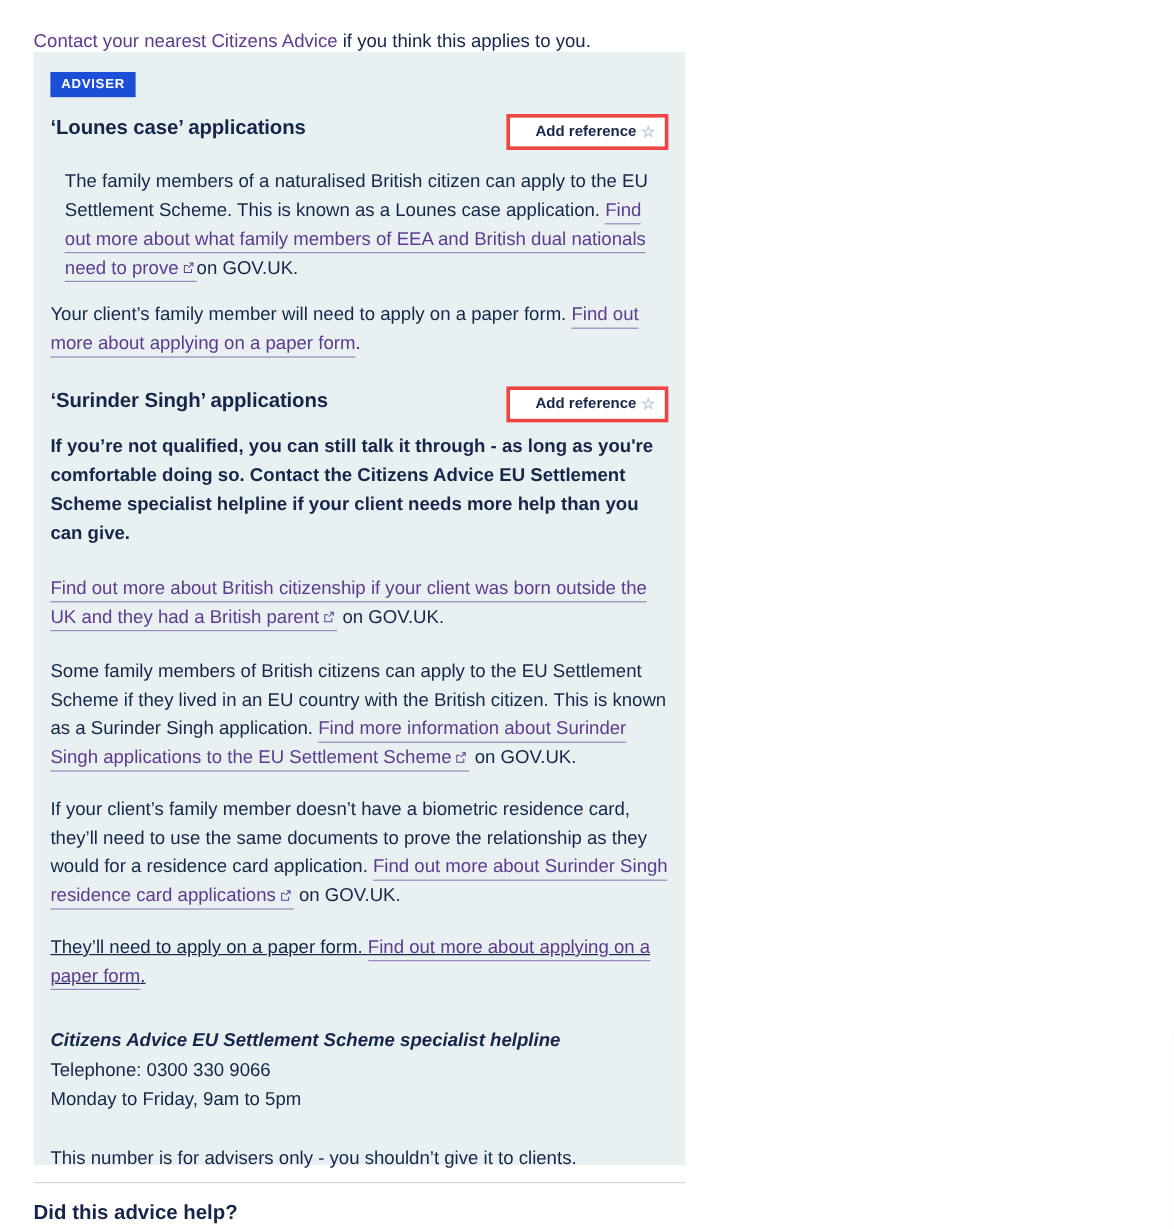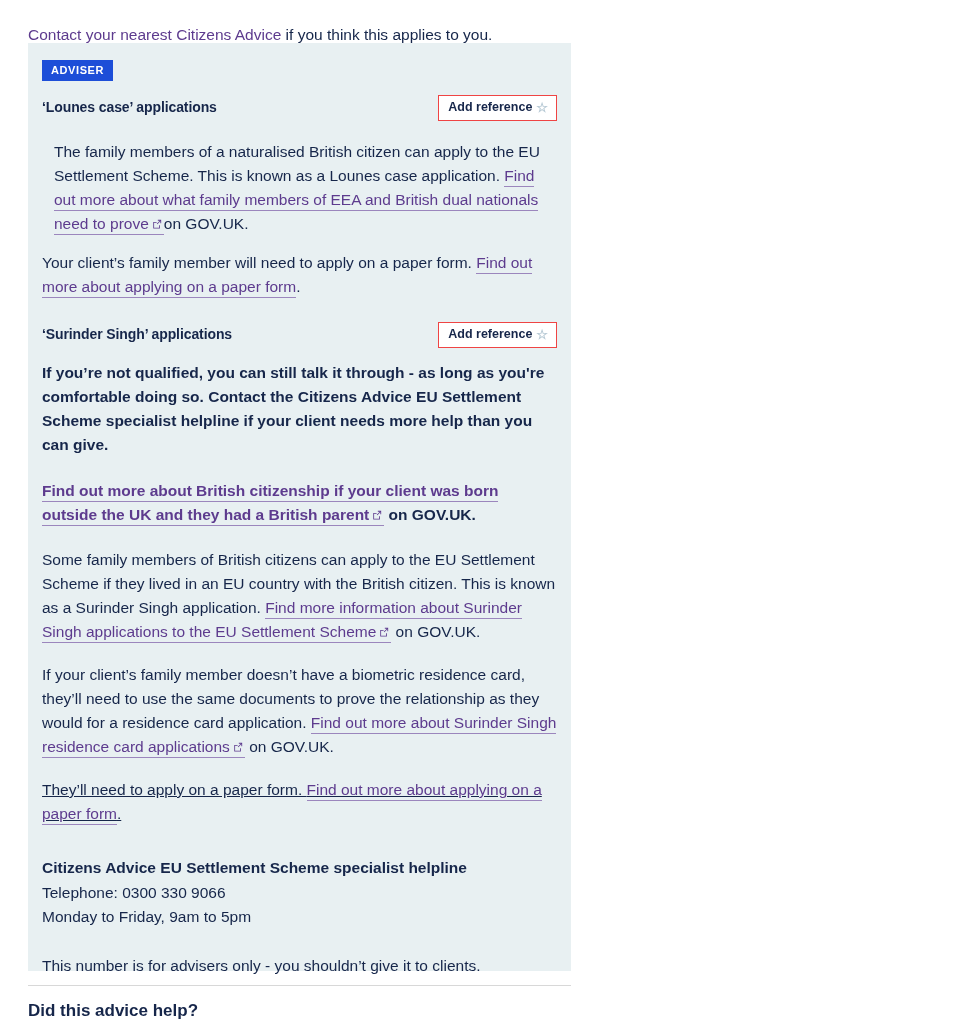--- a/index.html
+++ b/index.html
@@ -76,39 +76,39 @@
     line-height: 1;
   }
 
   .head-row {
     position: relative;
     display: block;
     margin-top: 13px;
     min-height: 28px;
   }
   h2.section-title {
-    font-size: 14px;
+    font-size: 17px;
     font-weight: bold;
     color: #16264a;
     margin: 0;
     line-height: 26px;
     display: inline-block;
     letter-spacing: -0.1px;
   }
   .add-ref-btn {
     position: absolute;
     right: 0;
     top: 1px;
     background: #ffffff;
-    border: 1px solid #ef4444;
+    border: 3px solid #ef4444;
     color: #16264a;
     font-size: 12.5px;
     font-weight: bold;
     font-family: "Liberation Sans", sans-serif;
-    padding: 5px 8px 5px 9px;
+    padding: 5px 8px 5px 21px;
     line-height: 1.1;
     cursor: pointer;
     white-space: nowrap;
     display: flex;
     align-items: center;
     gap: 4px;
   }
   .star-icon { color: #b9cbd6; font-size: 13px; line-height: 1; }
 
   p.body {
@@ -119,21 +119,21 @@
   }
   p.body.bold { font-weight: bold; }
   p.body.first { margin-top: 18px; margin-left: 12px; }
 
   .contact-block {
     font-size: 15.5px;
     line-height: 24.5px;
     color: #16264a;
     margin-top: 30px;
   }
-  .contact-block .ttl { font-weight: bold; }
+  .contact-block .ttl { font-weight: bold; font-style: italic; }
   .contact-note { margin-top: 24px; font-size: 15.5px; line-height: 24px; }
 
   
   .divider {
     position: absolute;
     left: 28px;
     top: 985px;
     width: 543px;
     height: 1px;
     background: #d8d8d8;
@@ -180,21 +180,21 @@
         <h2 class="section-title">‘Surinder Singh’ applications</h2>
         <button class="add-ref-btn">
             <span>Add reference</span>
             <span class="star-icon">☆</span>
           </button>
       </div>
 
 
       <p class="body bold" style="margin-top:12px;">If you’re not qualified, you can still talk it through - as long as you're comfortable doing so. Contact the Citizens Advice EU Settlement Scheme specialist helpline if your client needs more help than you can give.</p>
 
-      <p class="body" style="margin-top:22px;font-weight:bold;"><a class="link"><span>Find out more about British citizenship if your client was born outside the UK and they had a British parent</span><span class="ext-icon"><svg width="10" height="10" viewBox="0 0 12 12">
+      <p class="body" style="margin-top:22px;"><a class="link"><span>Find out more about British citizenship if your client was born outside the UK and they had a British parent</span><span class="ext-icon"><svg width="10" height="10" viewBox="0 0 12 12">
                 <path d="M1.5 3.5h4v1h-3v6h6v-3h1v4h-8z" fill="#5d3b8e"></path>
                 <path d="M7 1h4v4h-1V2.7L6.4 6.3l-.7-.7L9.3 2H7z" fill="#5d3b8e"></path>
               </svg></span></a><span> on GOV.UK.</span></p>
 
       <p class="body" style="margin-top:21px;"><span>Some family members of British citizens can apply to the EU Settlement Scheme if they lived in an EU country with the British citizen. This is known as a Surinder Singh application. </span><a class="link"><span>Find more information about Surinder Singh applications to the EU Settlement Scheme</span><span class="ext-icon"><svg width="10" height="10" viewBox="0 0 12 12">
                 <path d="M1.5 3.5h4v1h-3v6h6v-3h1v4h-8z" fill="#5d3b8e"></path>
                 <path d="M7 1h4v4h-1V2.7L6.4 6.3l-.7-.7L9.3 2H7z" fill="#5d3b8e"></path>
               </svg></span></a><span> on GOV.UK.</span></p>
 
       <p class="body" style="margin-top:19px;"><span>If your client’s family member doesn’t have a biometric residence card, they’ll need to use the same documents to prove the relationship as they would for a residence card application. </span><a class="link"><span>Find out more about Surinder Singh residence card applications</span><span class="ext-icon"><svg width="10" height="10" viewBox="0 0 12 12">

